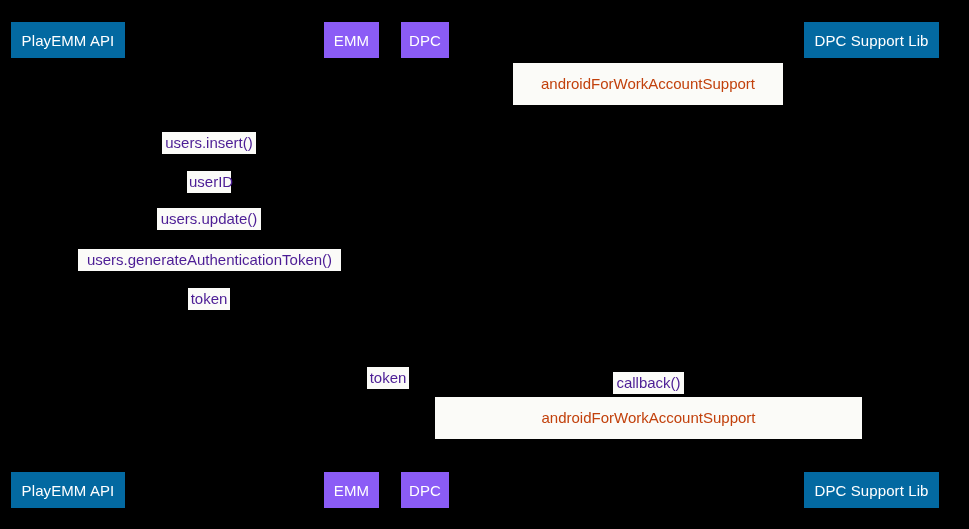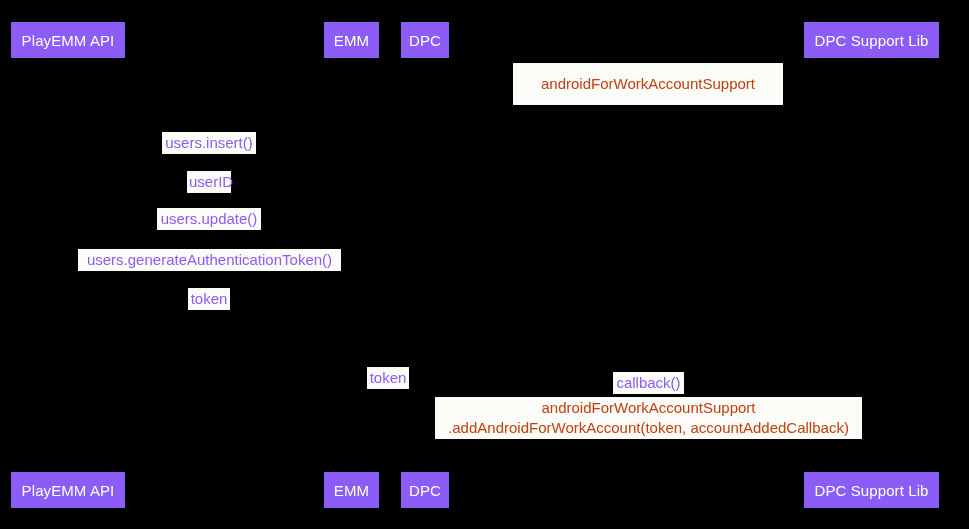--- a/index.html
+++ b/index.html
@@ -33,29 +33,29 @@
     display: flex;
     align-items: center;
     justify-content: center;
     color: #ffffff;
     font-size: 15px;
     line-height: 1;
     letter-spacing: 0.1px;
     white-space: nowrap;
     user-select: none;
   }
-  .participant.green { background: #8b5cf6; }
+  .participant.green { background: #0369a1; }
   .participant.blue  { background: #8b5cf6; }
 
   
   .msg-label {
     position: absolute;
     box-sizing: border-box;
     background: #fbfbf8;
-    color: #8b5cf6;
+    color: #4c1d95;
     font-size: 15px;
     line-height: 20px;
     padding: 1px 2px;
     white-space: nowrap;
     text-align: center;
   }
 
   
   .msg-box {
     position: absolute;
@@ -134,21 +134,20 @@
   <div class="msg-label" style="left:613px; top:328px; width:71px; height:22px;margin-top:44px;">
     <span>callback()</span>
   </div>
 
   <div class="msg-label" style="left:367px; top:367px; width:42px; height:22px;">
     <span>token</span>
   </div>
 
   <div class="msg-box" style="left:435px; top:397px; width:427px; height:42px;">
     <span class="line">androidForWorkAccountSupport</span>
-    <span class="line">.addAndroidForWorkAccount(token, accountAddedCallback)</span>
   </div>
 
   <div class="participant green" style="left:11px; top:472px; width:114px; height:36px;">
     <span>PlayEMM API</span>
   </div>
 
   <div class="participant blue" style="left:324px; top:472px; width:55px; height:36px;">
     <span>EMM</span>
   </div>
 

